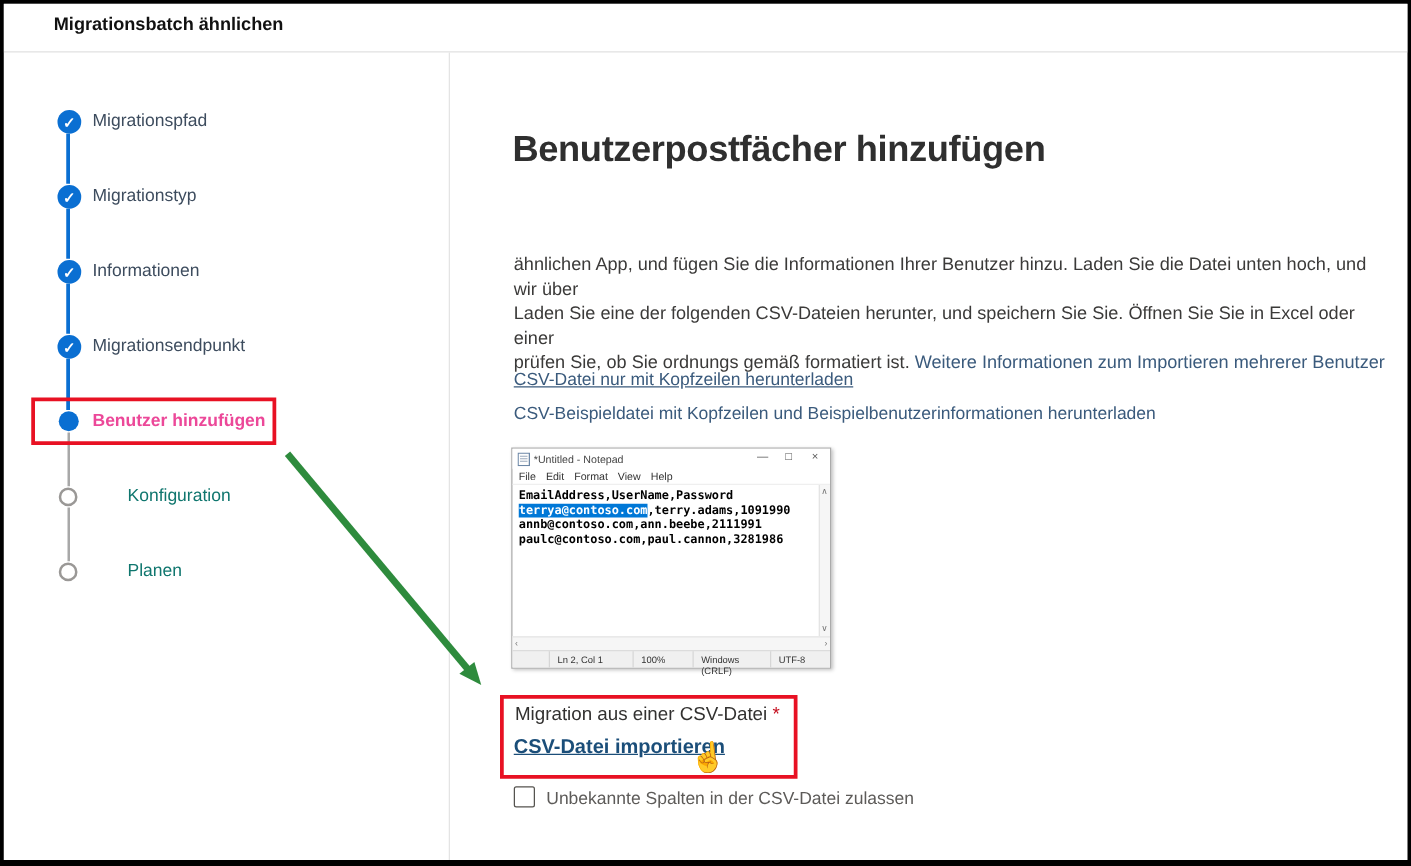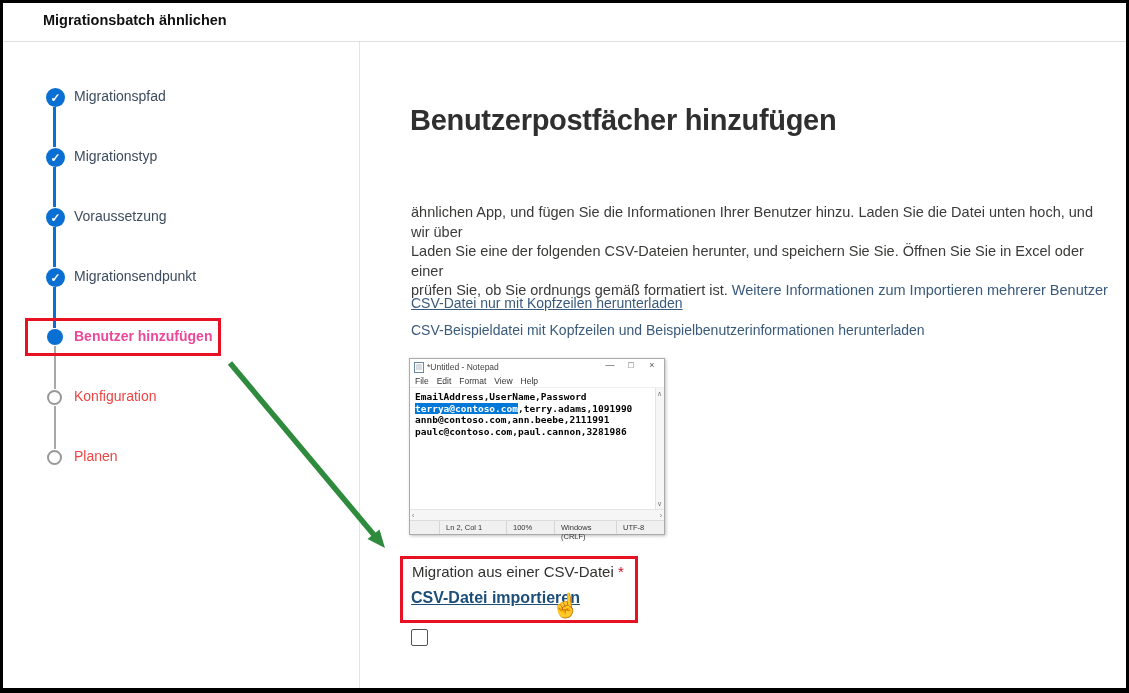--- a/index.html
+++ b/index.html
@@ -17,21 +17,21 @@
   .sidebar-divider { position:absolute; left:356px; top:39px; bottom:0; width:1px; background:#e4e4e4; }
   .step-circle-done {
     position:absolute; width:19px; height:19px; border-radius:50%;
     background:#0a6fd2; color:#fff; font-size:12px; font-weight:bold;
     display:flex; align-items:center; justify-content:center; line-height:1;
   }
   .step-circle-current { position:absolute; width:16px; height:16px; border-radius:50%; background:#0a6fd2; }
   .step-circle-todo { position:absolute; width:15px; height:15px; border-radius:50%; background:#fff; border:2px solid #9a9896; }
   .step-label { position:absolute; left:71px; font-size:14px; color:#3d4c5e; white-space:nowrap; }
   .step-label.current { font-weight:bold; color:#ec4899; }
-  .step-label.todo { color:#ef4444; }
+  .step-label.todo { color:#0f766e;margin-left:28px; }
   .connector { position:absolute; }
   .connector.blue { width:3px; left:50px; background:#0a6fd2; }
   .connector.gray { width:2px; left:51px; background:#a8a8a8; }
   .highlight-box { position:absolute; border:3px solid #e81123; background:transparent; }
   
   .heading { position:absolute; left:407px; top:101px; font-size:29px; font-weight:bold; color:#2f2f2f; letter-spacing:-0.3px; }
   .intro { position:absolute; left:408px; top:200px; width:700px; font-size:14.5px; line-height:19.5px; color:#3b3a39; }
   .block-line { display:block; }
   a.muted-link { color:#3a5a7c; text-decoration:none; cursor:pointer; }
   .dl-link { position:absolute; left:408px; font-size:14px; }
@@ -86,21 +86,21 @@
     <span class="step-label" style="top:85px;">Migrationspfad</span>
 
     <div class="step-circle-done" style="left:43px;top:145px;">
         <span>✓</span>
       </div>
     <span class="step-label" style="top:145px;">Migrationstyp</span>
 
     <div class="step-circle-done" style="left:43px;top:205px;">
         <span>✓</span>
       </div>
-    <span class="step-label" style="top:205px;">Voraussetzung</span>
+    <span class="step-label" style="top:205px;">Informationen</span>
 
     <div class="step-circle-done" style="left:43px;top:265px;">
         <span>✓</span>
       </div>
     <span class="step-label" style="top:265px;">Migrationsendpunkt</span>
 
     <div class="step-circle-current" style="left:44px;top:326px;"></div>
     <span class="step-label current" style="top:325px;">Benutzer hinzufügen</span>
 
     <div class="step-circle-todo" style="left:44px;top:387px;"></div>
@@ -166,20 +166,21 @@
     <div class="highlight-box" style="left:397px;top:553px;width:238px;height:67px;"></div>
     <div class="csv-label">
       <span>Migration aus einer CSV-Datei</span>
       <span class="req">*</span>
     </div>
     <a class="import-link">CSV-Datei importieren</a>
     <span class="hand-cursor">☝</span>
 
     <div class="checkbox-row">
       <span class="checkbox" role="checkbox" aria-checked="false"></span>
+      <span class="checkbox-label">Unbekannte Spalten in der CSV-Datei zulassen</span>
     </div>
   </div>
 
   <svg class="arrow-svg" width="190" height="215" viewBox="0 0 190 215">
     <line x1="17" y1="12" x2="161" y2="184" stroke="#2e8b3d" stroke-width="5.5"></line>
     <polygon points="172,197 154.5,188 166.5,178.5" fill="#2e8b3d"></polygon>
   </svg>
 
 </div>
 

